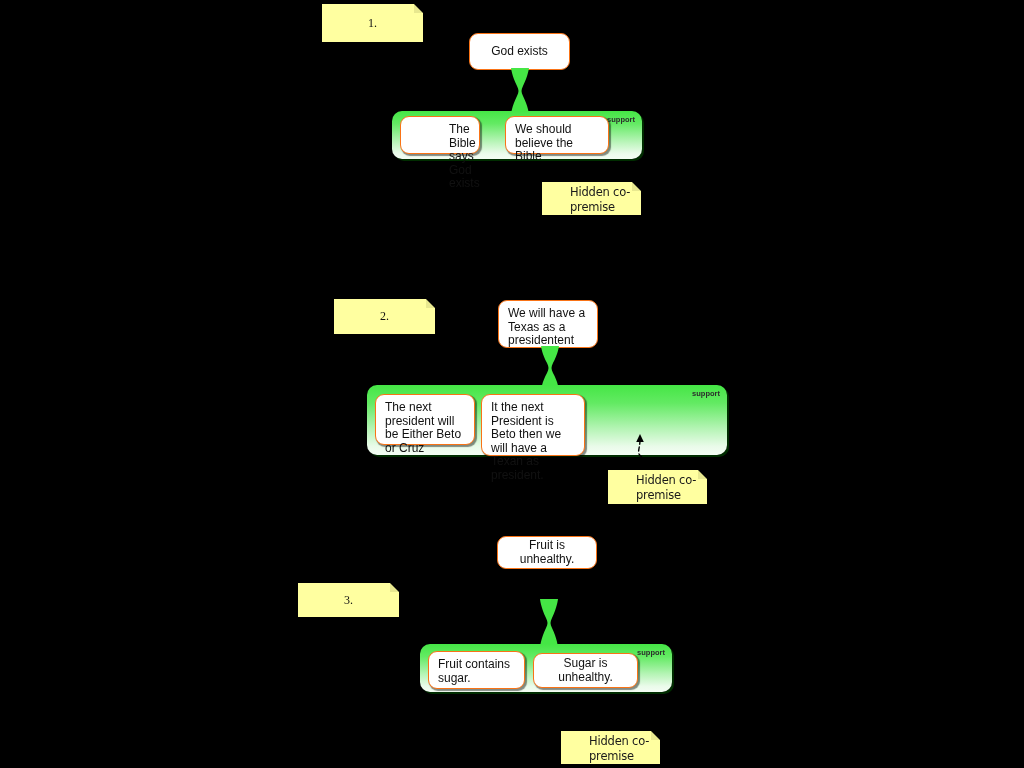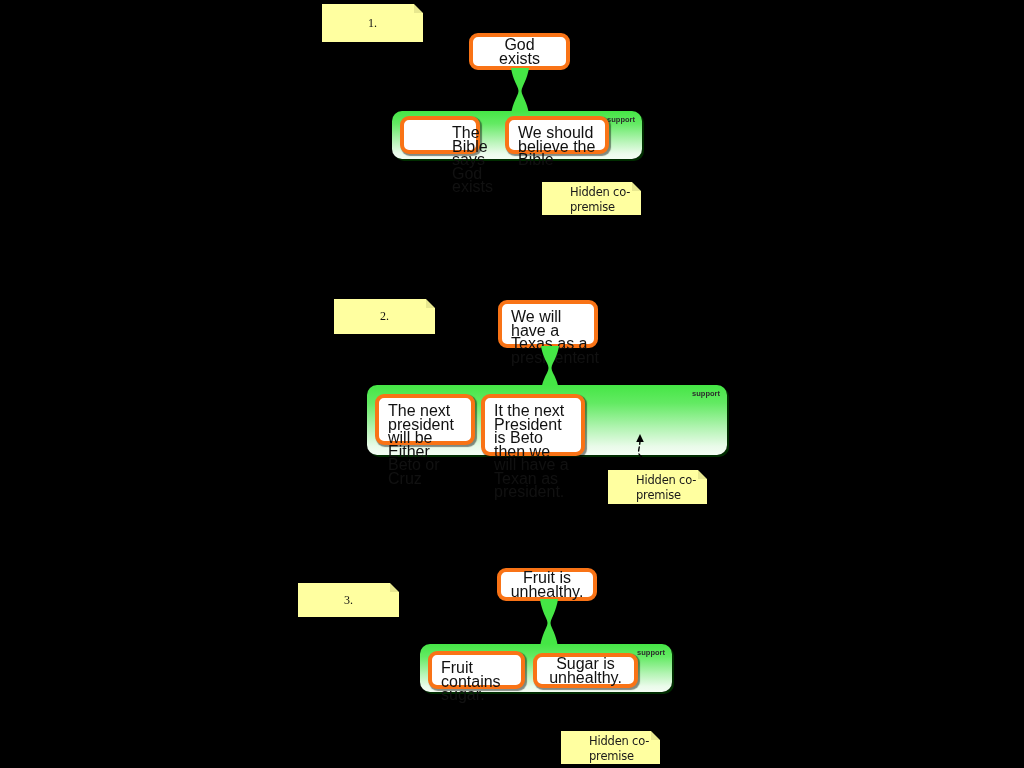--- a/index.html
+++ b/index.html
@@ -59,26 +59,26 @@
     font-size: 11.5px;
     letter-spacing: -0.2px;
     color: #1a1a1a;
     transform: scaleY(1.06);
   }
 
   
   .node {
     position: absolute;
     background: #ffffff;
-    border: 4px solid #f97316;
+    border: 1px solid #f97316;
     border-radius: 9px;
     box-sizing: border-box;
     box-shadow: 1.5px 1.5px 1px rgba(0,0,0,0.45);
     color: #111111;
-    font-size: 16px;
+    font-size: 12px;
     line-height: 13.5px;
     display: flex;
     align-items: center;
     padding: 4px 9px;
   }
   .node.center {
     justify-content: center;
     text-align: center;
   }
   .node.left {
@@ -184,21 +184,21 @@
   <div class="sticky hidden-note" style="left:608px; top:470px; width:99px; height:34px;">
     <span class="fold"></span>
     <span class="txt">Hidden co-premise</span>
   </div>
 
   <div class="sticky num" style="left:298px; top:583px; width:101px; height:34px;">
     <span class="fold"></span>
     <span class="txt">3.</span>
   </div>
 
-  <div class="node center" style="left:497px; top:568px; width:100px; height:33px;">
+  <div class="node center" style="left:497px; top:536px; width:100px; height:33px;">
     <span>Fruit is unhealthy.</span>
   </div>
 
   <svg class="connector" style="left:537px; top:599px;" width="24" height="48" viewBox="0 0 24 48">
     <path d="M3,0 C3,0 4,9 9,19 C11,23 11,25 9,29 C4,39 3,48 3,48
              L21,48 C21,48 20,39 15,29 C13,25 13,23 15,19 C20,9 21,0 21,0 Z" fill="#45e645"></path>
   </svg>
 
   <div class="panel" style="left:420px; top:644px; width:252px; height:48px;">
     <span class="support-label">support</span>

